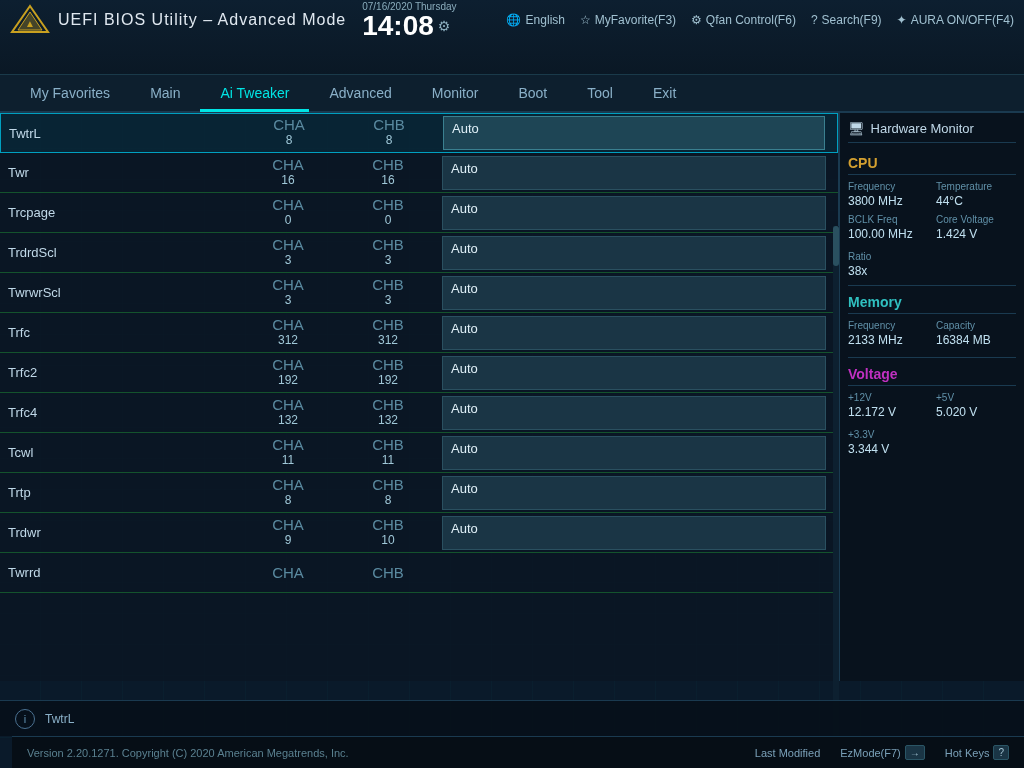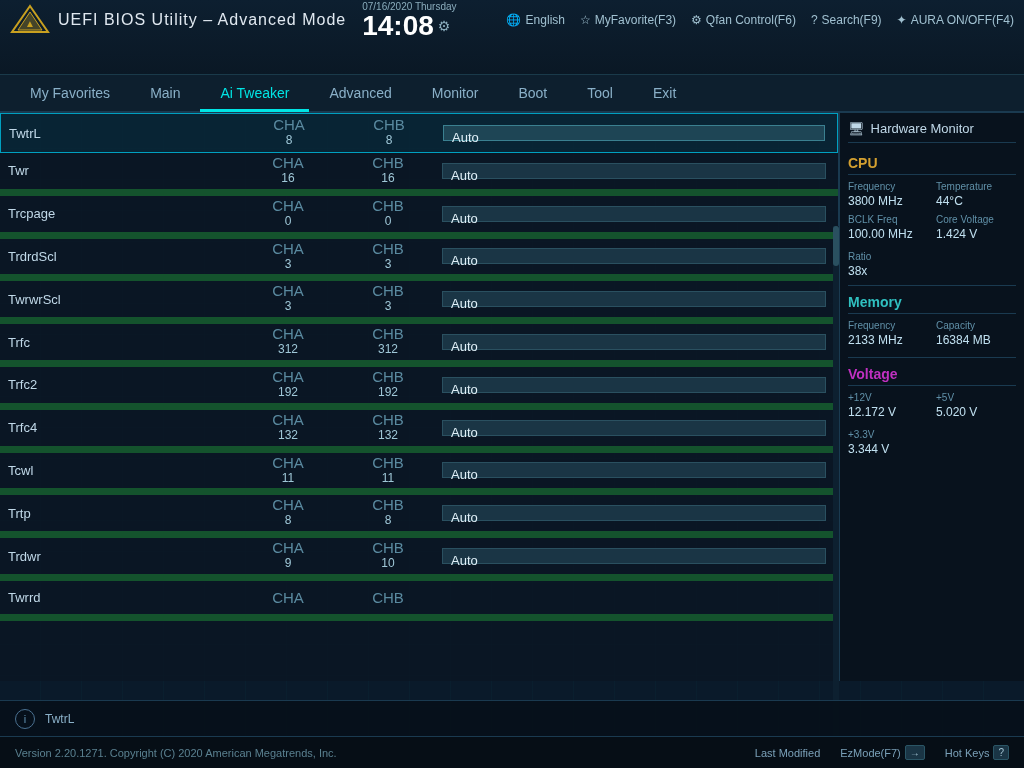--- a/index.html
+++ b/index.html
@@ -165,21 +165,21 @@
       flex: 1;
       background: rgba(10, 22, 35, 0.85);
       overflow: hidden;
       border-right: 1px solid #1a3a50;
     }
 
     .timing-row {
       display: grid;
       grid-template-columns: 230px 100px 100px 1fr;
       align-items: center;
-      border-bottom: 7px solid #14532d;
+      border-bottom: 1px solid #14532d;
       min-height: 40px;
       padding: 0 8px;
     }
 
     .timing-row:first-child {
       background: rgba(0, 150, 180, 0.15);
       border: 1px solid #00a0c0;
     }
 
     .timing-name {
@@ -208,21 +208,21 @@
       line-height: 1.4;
     }
 
     .value-dropdown {
       background: #1a3545;
       border: 1px solid #2a5060;
       color: #e0f0f8;
       padding: 4px 8px;
       font-size: 13px;
       width: 100%;
-      height: 16px;
+      height: 34px;
       cursor: pointer;
     }
 
     .value-dropdown.selected {
       background: #1e4555;
       border-color: #3a8090;
     }
 
     
     .right-panel {
@@ -306,21 +306,21 @@
 
     .status-text {
       font-size: 12px;
       color: #8ab0c8;
     }
 
     
     .bottom-bar {
       position: absolute;
       bottom: 0;
-      left: 0;
+      left: 12px;
       right: 0;
       height: 32px;
       background: #060e16;
       border-top: 1px solid #1a3a50;
       display: flex;
       align-items: center;
       justify-content: space-between;
       padding: 0 15px;
       z-index: 20;
     }

